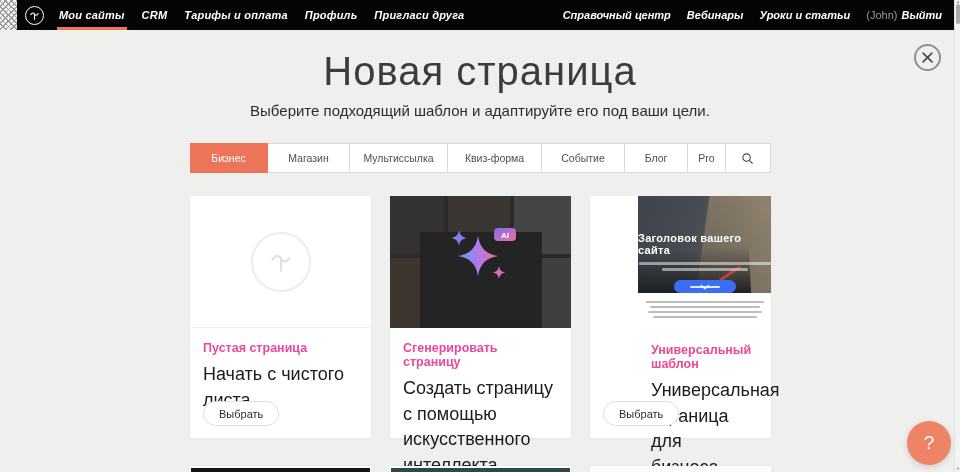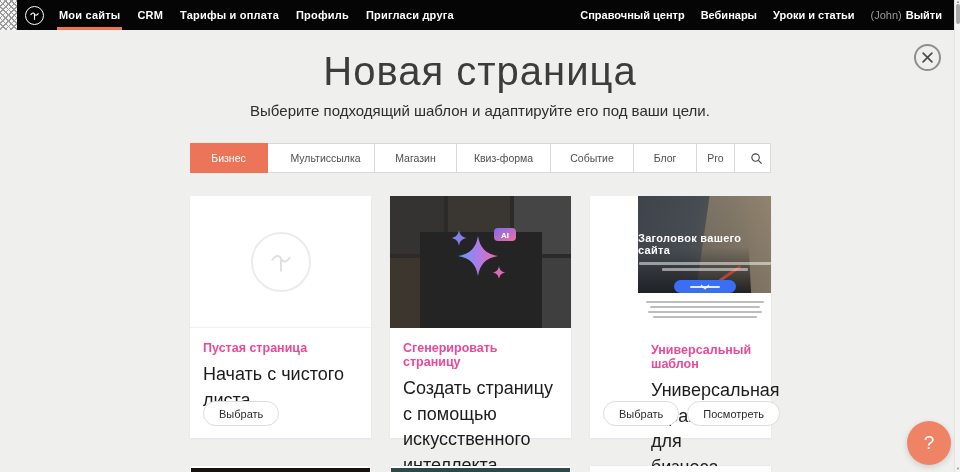--- a/index.html
+++ b/index.html
@@ -6,40 +6,40 @@
   html,body { width:960px; height:472px; overflow:hidden; }
   body { font-family:"Liberation Sans", sans-serif; background:#efefee; position:relative; }
 
   
   .topbar { position:absolute; left:0; top:0; width:960px; height:30px; background:#050505; display:flex; align-items:center; color:#fff; z-index:10; }
   .texture { position:absolute; left:0; top:0; width:17px; height:30px; background-color:#f4f4f4;
     background-image:repeating-linear-gradient(45deg,#9a9a9a 0 1px,transparent 1px 4px),
                      repeating-linear-gradient(-45deg,#9a9a9a 0 1px,transparent 1px 4px); }
   .logo { margin-left:25px; width:19px; height:19px; border:1.5px solid #fff; border-radius:50%; display:flex; align-items:center; justify-content:center; flex:none; }
   .nav-left { display:flex; gap:17px; margin-left:15px; font-size:11px; font-weight:bold; letter-spacing:.2px; }
-  .nav-item { position:relative; height:30px; display:flex; align-items:center; cursor:pointer; }
+  .nav-item { position:relative; height:30px; display:flex; align-items:center; cursor:pointer;font-style:italic; }
   .nav-item.active::after { content:""; position:absolute; left:-2px; right:-2px; bottom:0; height:3px; background:#ec7458; }
   .nav-right { margin-left:auto; margin-right:18px; display:flex; gap:16px; font-size:11px; font-weight:bold; align-items:center;justify-content:center; }
   .user-name { color:#9a9a9a; font-weight:normal; margin-right:-12px; }
 
   
   .scrollbar { position:absolute; right:0; top:0; width:6px; height:472px; background:#f3f3f2; border-left:1px solid #e3e3e2; z-index:60; }
   .scroll-thumb { position:absolute; top:4px; left:1px; width:4px; height:20px; background:#a9a9a9; border-radius:2px; }
   .scroll-arrow { position:absolute; left:0; width:6px; text-align:center; font-size:4px; color:#8a8a8a; line-height:4px; }
 
   
   .close-btn { position:absolute; left:914px; top:44px; width:27px; height:27px; border-radius:50%; border:2px solid #8f8f8f; background:transparent; display:flex; align-items:center; justify-content:center; cursor:pointer; z-index:20; }
   .page-title { position:absolute; top:49px; left:0; width:960px; text-align:center; font-size:40px; font-weight:300; color:#3c3c3c; letter-spacing:1px; }
   .page-subtitle { position:absolute; top:102px; left:0; width:960px; text-align:center; font-size:15px; color:#2d2d2d; }
 
   
   .tabs { position:absolute; left:190px; top:143px; width:581px; height:30px; display:flex; background:#fff; border:1px solid #d9d9d9; }
   .tab { border-right:1px solid #d9d9d9; display:flex; align-items:center; justify-content:center; font-size:10.5px; color:#4f4f4f; cursor:pointer; flex:none; }
   .tab:last-child { border-right:none; }
-  .tab.active { background:#ec7458; color:#fff; border-right-color:#ec7458; margin:-1px 9px -1px -1px; padding:7px 1px; }
+  .tab.active { background:#ec7458; color:#fff; border-right-color:#ec7458; margin:-1px 0 -1px -1px; padding:7px 1px; }
 
   
   .card { position:absolute; top:196px; width:181px; height:242px; background:#fff; box-shadow:0 1px 2px rgba(0,0,0,.05); }
   .card1 { left:190px; } .card2 { left:390px; } .card3 { left:590px;padding-left:48px; }
   .thumb { position:relative; height:132px; overflow:hidden; }
   .thumb-blank { display:flex; align-items:center; justify-content:center; border-bottom:1px solid #f1f1f1; }
   .logo-circle { width:60px; height:60px; border:2px solid #ececec; border-radius:50%; display:flex; align-items:center; justify-content:center; }
 
   .thumb-ai { background:#3c3b3a; }
   .ai-tile { position:absolute; }
@@ -126,25 +126,25 @@
   </svg>
 </button>
 
 <h1 class="page-title">Новая страница</h1>
 <p class="page-subtitle">Выберите подходящий шаблон и адаптируйте его под ваши цели.</p>
 
 <div class="tabs">
   <div class="tab active" style="width:78px">
       <span>Бизнес</span>
     </div>
+  <div class="tab" style="width:82px">
+      <span>Магазин</span>
+    </div>
   <div class="tab" style="width:98px">
       <span>Мультиссылка</span>
-    </div>
-  <div class="tab" style="width:82px">
-      <span>Магазин</span>
     </div>
   <div class="tab" style="width:94px">
       <span>Квиз-форма</span>
     </div>
   <div class="tab" style="width:83px">
       <span>Событие</span>
     </div>
   <div class="tab" style="width:63px">
       <span>Блог</span>
     </div>
@@ -247,21 +247,20 @@
       <div class="gray-bar" style="width:114px"></div>
       <div class="gray-bar" style="width:104px"></div>
     </div>
   </div>
   <div class="card-body">
     <div class="card-title">Универсальный шаблон</div>
     <div class="card-desc">Универсальная страница для бизнеса. Понятная структура, подходит для больших текстов и списков.</div>
   </div>
   <div class="card-buttons">
     <button class="pill-btn">Выбрать</button>
-    <button class="pill-btn">Посмотреть</button>
   </div>
 </section>
 
 <div class="bottom-card b1">
     <div class="bthumb"></div>
   </div>
 <div class="bottom-card b2">
     <div class="bthumb"></div>
   </div>
 <div class="bottom-card b3">

